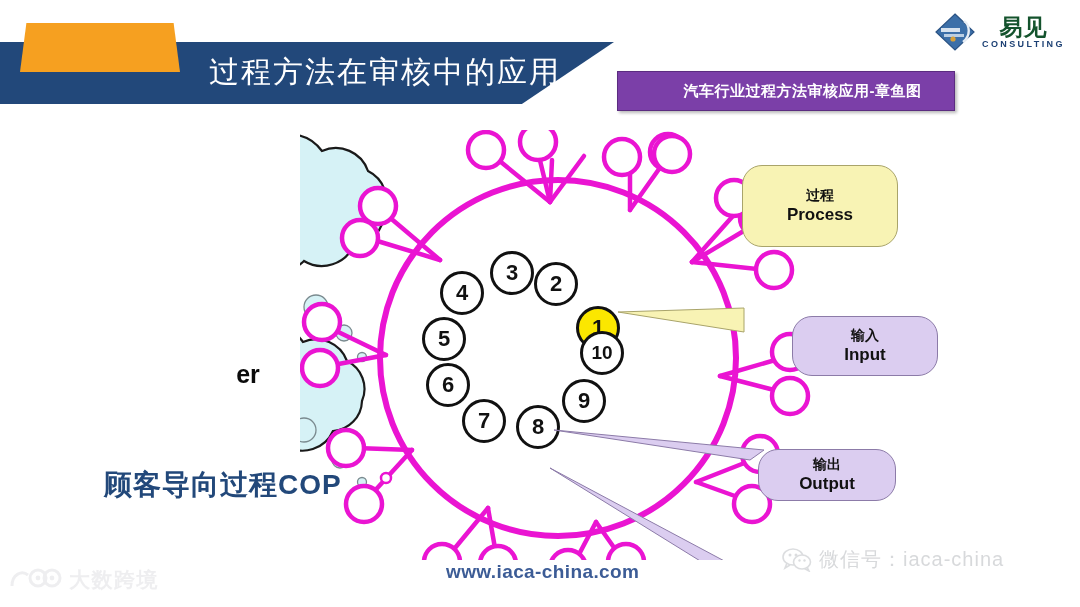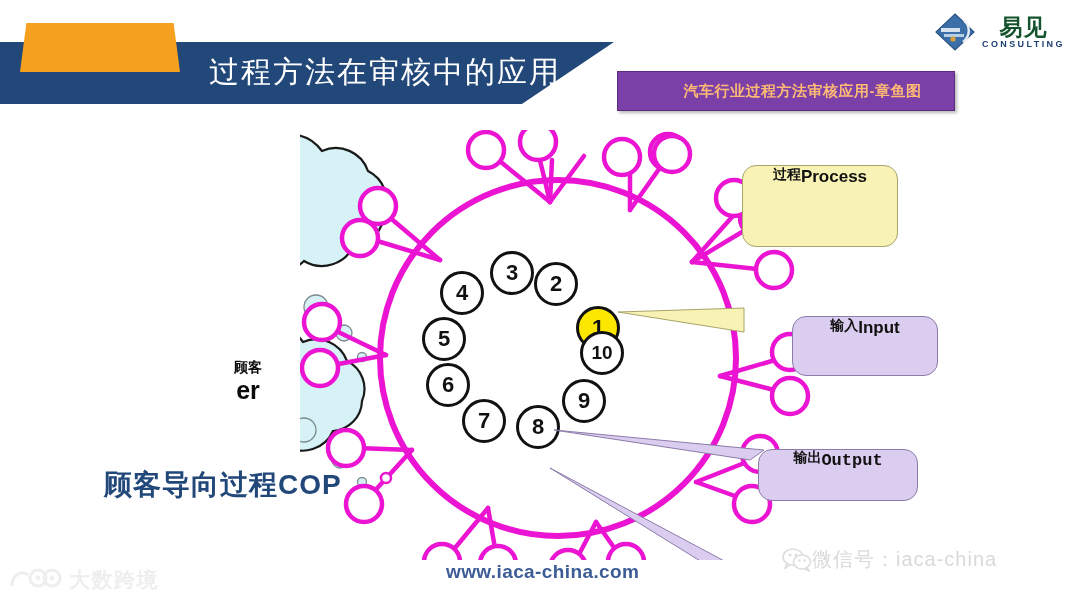--- a/index.html
+++ b/index.html
@@ -54,21 +54,21 @@
     width: 336px; height: 38px;
     background: #7B3FA8;
     border: 1px solid #5B2C80;
     box-shadow: 2px 2px 3px rgba(0,0,0,0.28);
     display: flex;
     align-items: center;
     justify-content: center;
     z-index: 3;
   }
   #subtitle-text {
-    color: #fdba74;
+    color: #ffffff;
     font-size: 15px;
     font-weight: bold;
     letter-spacing: 0.5px;
     white-space: nowrap;
     margin-left: 33px;
   }
 
   
   #logo {
     position: absolute;
@@ -134,24 +134,24 @@
     color: #0b0b0b;
     line-height: 1.12;
     z-index: 5;
   }
   .cloud-cn { font-size: 14px; font-weight: bold; }
   .cloud-en { font-size: 25px; font-weight: bold; }
 
   
   .callout {
     position: absolute;
-    border-radius: 14px;
-    display: flex;
-    flex-direction: row;
-    align-items: flex-start;
+    border-radius: 20px;
+    display: flex;
+    flex-direction: column;
+    align-items: center;
     justify-content: center;
     box-sizing: border-box;
     z-index: 6;
     line-height: 1.25;
   }
   .callout .c-cn { font-size: 14px; font-weight: bold; color: #111; }
   .callout .c-en { font-size: 17px; font-weight: bold; color: #111; }
 
   #callout-process {
     left: 742px; top: 165px;
@@ -161,24 +161,23 @@
   }
   #callout-input {
     left: 748px; top: 316px;
     width: 146px; height: 60px;
     background: #DBCDF0;
     border: 1px solid #8C7BA8;
     margin-left: 44px;
   }
   #callout-output {
     left: 758px; top: 449px;
-    width: 160px; height: 52px;
+    width: 138px; height: 52px;
     background: #DBCDF0;
     border: 1px solid #8C7BA8;
-    font-family: Liberation Mono, monospace;
   }
 
   
   #cop-label {
     position: absolute;
     left: 104px; top: 466px;
     font-size: 28px;
     font-weight: bold;
     color: #22487A;
     letter-spacing: 1px;
@@ -191,20 +190,21 @@
     color: #3C5C96;
     letter-spacing: 0.4px;
   }
 
   
   #wm-wechat {
     position: absolute;
     left: 782px; top: 546px;
     display: flex;
     align-items: center;
+    gap: 7px;
     opacity: 0.72;
   }
   #wm-wechat-text {
     font-size: 20px;
     color: #C9CBCE;
     letter-spacing: 1px;
     white-space: nowrap;
   }
   #wm-brand {
     position: absolute;
@@ -380,21 +380,20 @@
     <span>8</span>
   </div>
   <div class="num-circle" style="left:562px; top:259px;">
     <span>9</span>
   </div>
   <div class="num-circle" style="left:580px; top:211px;">
     <span style="font-size:19px;">10</span>
   </div>
 
   <div class="cloud-label" style="left:160px; top:240px; width:176px;">
-    <div class="cloud-cn">顾客</div>
     <div class="cloud-en">er</div>
   </div>
 
   <svg style="position:absolute; left:0; top:0;" width="1080" height="440">
     <polygon points="744,188 744,212 618,192" fill="#F8F3B4" stroke="#A9A46A" stroke-width="1"></polygon>
     <polygon points="750,340 764,330 554,310" fill="#DBCDF0" stroke="#8C7BA8" stroke-width="1"></polygon>
     <polygon points="760,460 760,478 550,348" fill="#DBCDF0" stroke="#8C7BA8" stroke-width="1"></polygon>
   </svg>
 </div>
 

